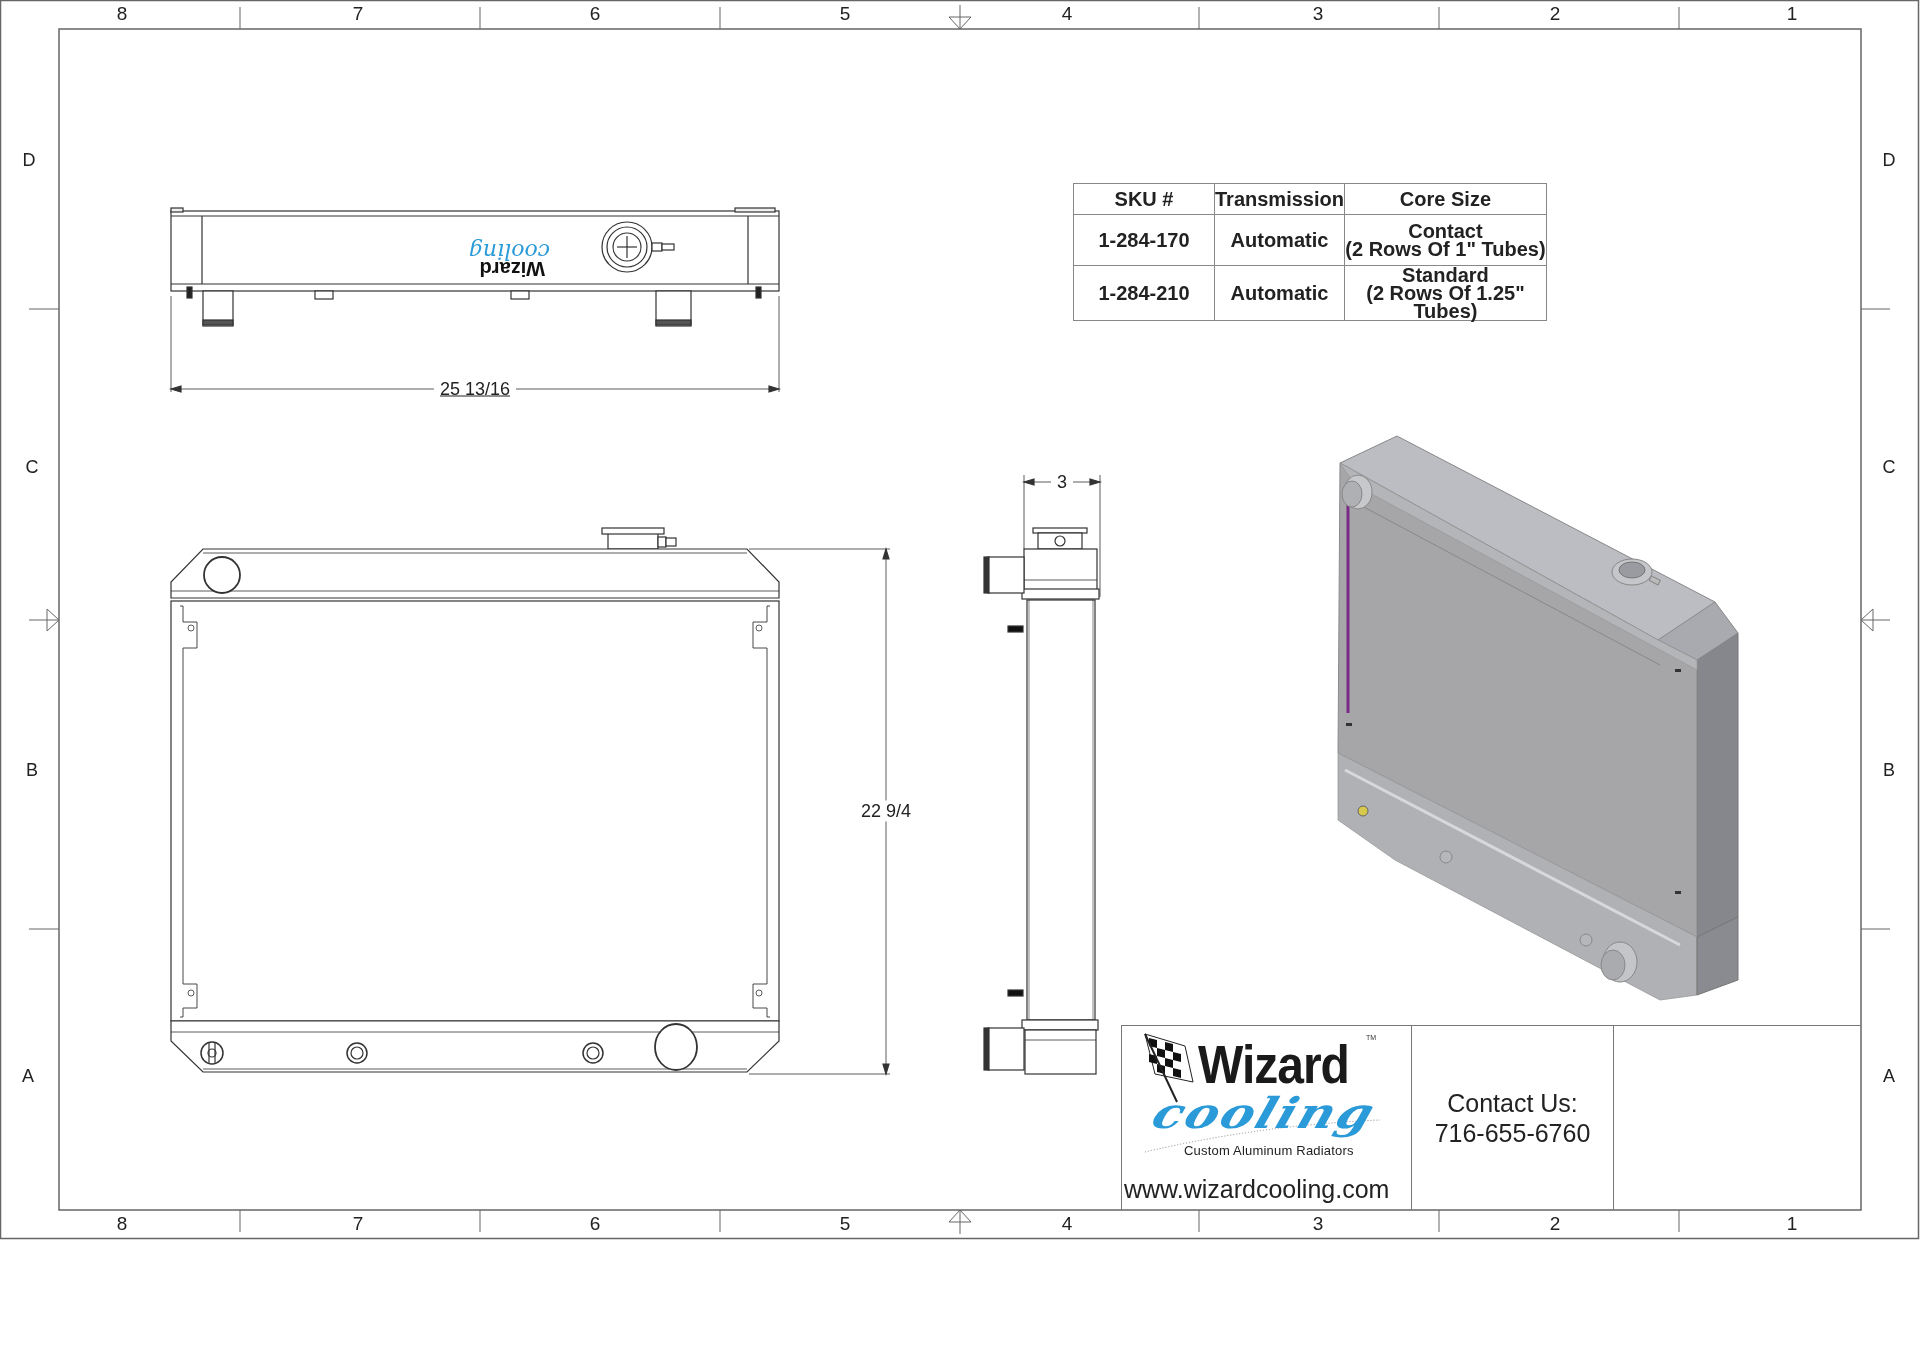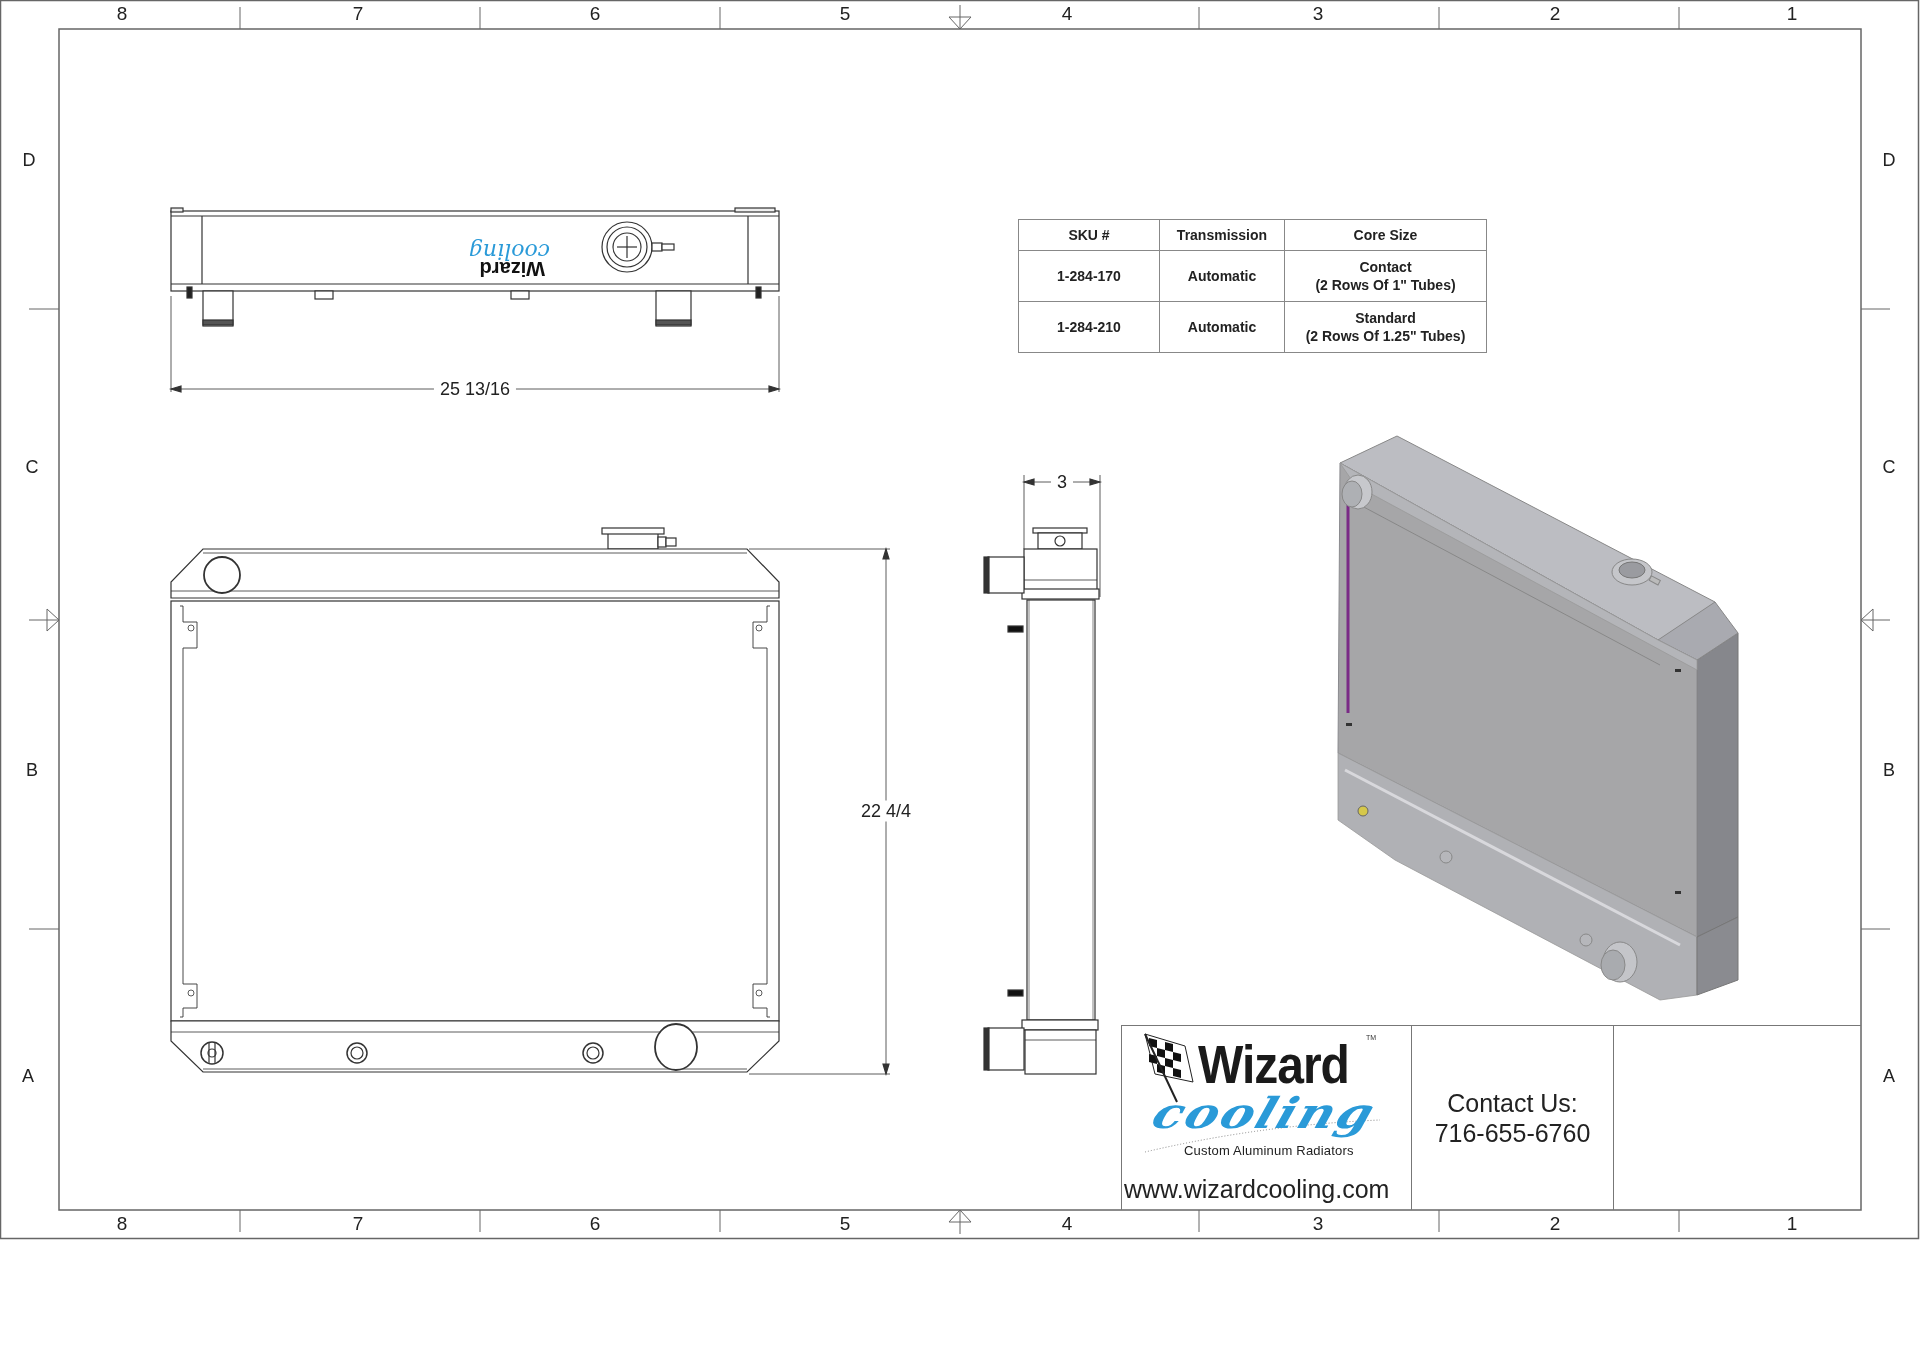--- a/index.html
+++ b/index.html
@@ -3,21 +3,21 @@
 <meta charset="utf-8">
 <style>
   html, body { margin: 0; padding: 0; background: #ffffff; }
   body { width: 1920px; height: 1357px; position: relative; overflow: hidden;
          font-family: "Liberation Sans", sans-serif; color: #222; }
   svg { position: absolute; left: 0; top: 0; }
   .zone-label { position: absolute; font-size: 19px; color: #222; transform: translate(-50%, -50%); }
   .zone-label.row { font-size: 18px; }
   .dim-label { position: absolute; font-size: 18px; color: #222; background: #fff; padding: 0 6px; transform: translate(-50%, -50%); white-space: nowrap; }
 
-  .spec-table { position: absolute; left: 1018px; top: 183px; border-collapse: collapse; font-size: 14px; font-weight: bold; margin-top: 36px; }
+  .spec-table { position: absolute; left: 1073px; top: 183px; border-collapse: collapse; font-size: 20px; font-weight: bold; }
   .spec-table th, .spec-table td { border: 1.5px solid #888; text-align: center; padding: 0; }
   .spec-table th { height: 30px; }
   .spec-table td { height: 50px; line-height: 18px; }
   .spec-table .c1 { width: 140px; } .spec-table .c2 { width: 124px; } .spec-table .c3 { width: 201px; }
 
   .title-block { position: absolute; left: 1121px; top: 1025px; width: 740px; height: 185px; display: flex; border-left: 1.5px solid #777; border-top: 1.5px solid #777; box-sizing: border-box; }
   .tb-cell { border-right: 1.5px solid #777; box-sizing: border-box; position: relative; }
   .tb-logo { width: 290px; }
   .tb-contact { width: 202px; display: flex; flex-direction: column; align-items: center; justify-content: center; font-size: 25px; line-height: 30px; color: #222; }
   .tb-part { flex: 1; border-right: none; }
@@ -247,22 +247,22 @@
 <span class="zone-label row" style="left:29px; top:160px;">D</span>
 <span class="zone-label row" style="left:32px; top:467px;">C</span>
 <span class="zone-label row" style="left:32px; top:770px;">B</span>
 <span class="zone-label row" style="left:28px; top:1076px;">A</span>
 
 <span class="zone-label row" style="left:1889px; top:160px;">D</span>
 <span class="zone-label row" style="left:1889px; top:467px;">C</span>
 <span class="zone-label row" style="left:1889px; top:770px;">B</span>
 <span class="zone-label row" style="left:1889px; top:1076px;">A</span>
 
-<span class="dim-label" style="left:475px; top:389px;">25 13/16</span>
-<span class="dim-label" style="left:886px; top:811px;">22 4/4</span>
+<span class="dim-label" style="left:475px; top:389px;text-decoration:underline;">25 13/16</span>
+<span class="dim-label" style="left:886px; top:811px;">22 9/4</span>
 <span class="dim-label" style="left:1062px; top:482px;">3</span>
 
 <table class="spec-table">
   <thead>
     <tr>
       <th class="c1">SKU #</th>
       <th class="c2">Transmission</th>
       <th class="c3">Core Size</th>
     </tr>
   </thead>

